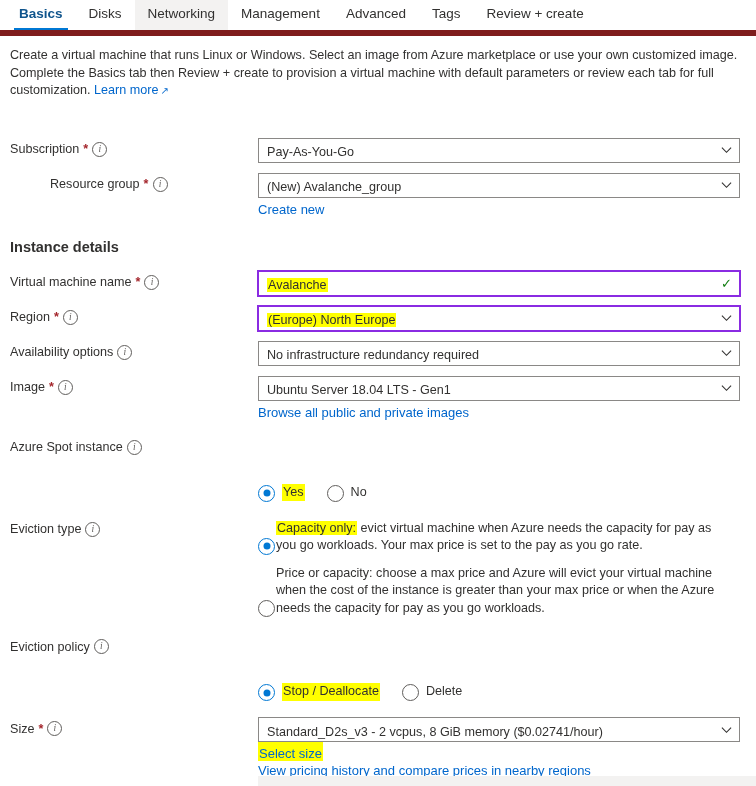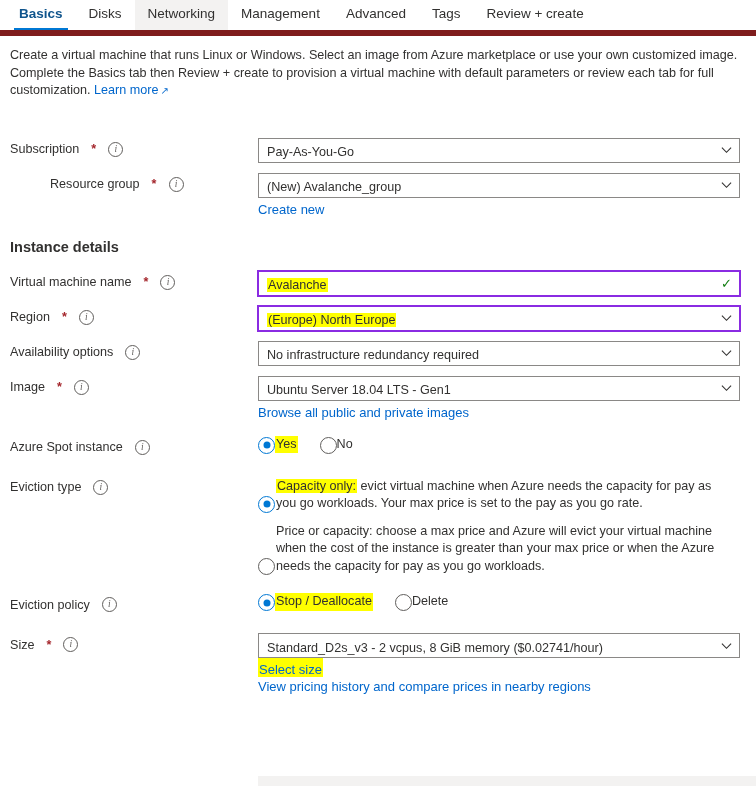--- a/index.html
+++ b/index.html
@@ -98,21 +98,21 @@
     min-height: 24px;
   }
   .label {
     width: 248px;
     flex: 0 0 248px;
     font-size: 12.6px;
     color: #323130;
     padding-top: 4px;
     display: flex;
     align-items: center;
-    gap: 12px;
+    gap: 4px;
   }
   .label .req {
     color: #a4262c;
     font-weight: bold;
   }
   .info-icon {
     display: inline-block;
     width: 13px;
     height: 13px;
     border: 1px solid #605e5c;
@@ -219,20 +219,22 @@
     color: #323130;
   }
   .radio-group-inline {
     display: flex;
     align-items: center;
     gap: 22px;
   }
   .radio-group-inline .item {
     display: flex;
     align-items: center;
+    gap: 7px;
+    margin-top: 48px;
   }
   .radio-block {
     margin-bottom: 8px;
     max-width: 470px;
   }
   .radio-block .radio-label {
     padding-right: 4px;
   }
 
   .gap-sm { height: 10px; }

